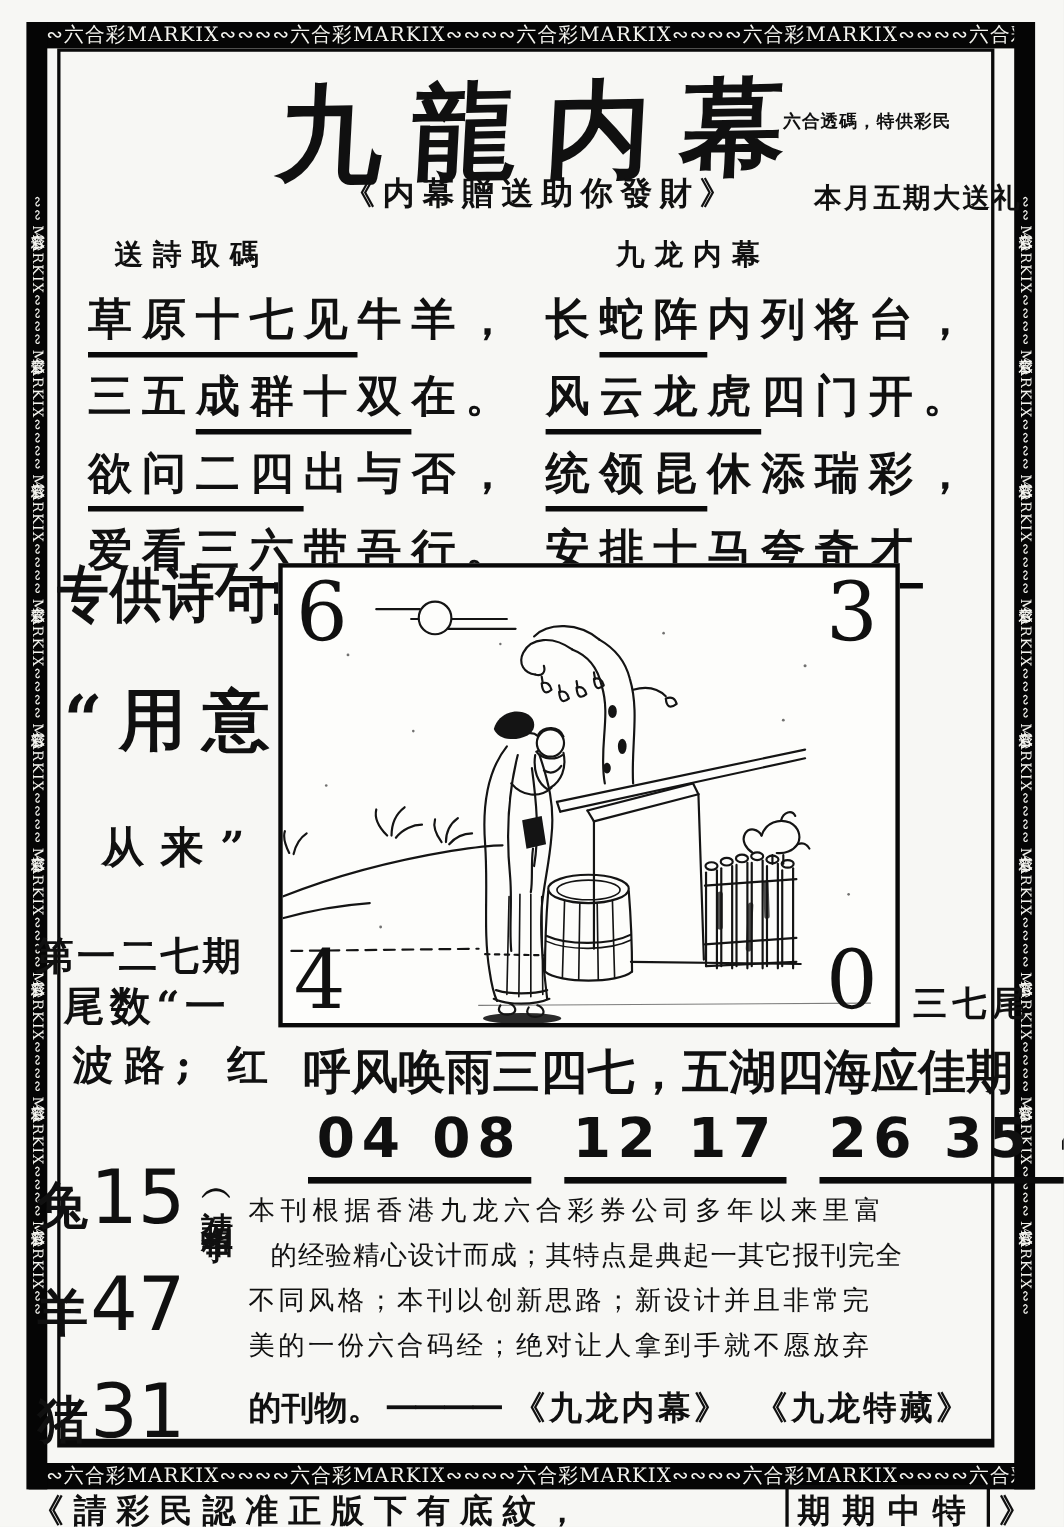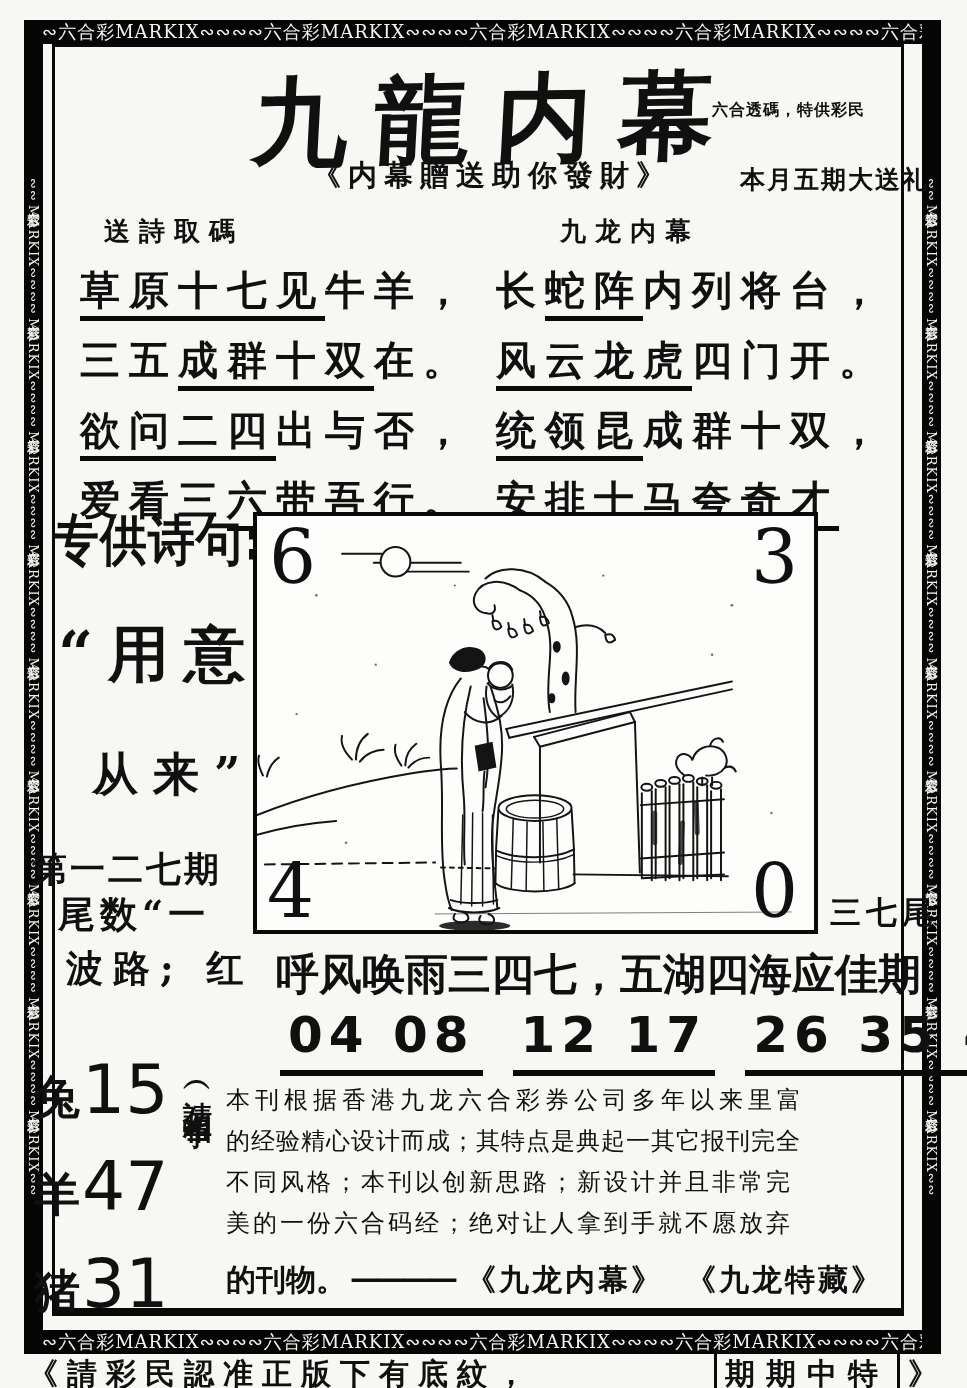--- a/index.html
+++ b/index.html
@@ -26,30 +26,30 @@
   .subtitle{position:absolute;left:312px;top:156px;font-size:29px;font-weight:700;letter-spacing:7px;white-space:nowrap;}
   .tagline-bottom{position:absolute;left:740px;top:163px;font-size:25px;font-weight:700;letter-spacing:2px;white-space:nowrap;}
 
   
   .poem{position:absolute;top:214px;}
   .poem-left{left:80px;}
   .poem-right{left:496px;}
   .poem-heading{font-size:26px;font-weight:700;letter-spacing:9px;white-space:nowrap;}
   .poem-left .poem-heading{margin-left:24px;}
   .poem-right .poem-heading{margin-left:64px;}
-  .poem-lines{margin-top:14px;}
+  .poem-lines{margin-top:14px;font-family:Liberation Mono, monospace;}
   .poem-line{font-size:40px;font-weight:700;letter-spacing:9px;height:70px;white-space:nowrap;}
   .poem-line .u{border-bottom:5px solid #0a0a0a;padding-bottom:3px;}
 
   
   .zhuan-heading{position:absolute;left:52px;top:505px;font-size:46px;font-weight:900;
                  font-family:"DejaVu Sans","Liberation Sans",sans-serif;letter-spacing:1px;
                  transform:scale(1.02,1.18);transform-origin:left top;white-space:nowrap;}
   .quote1{position:absolute;left:58px;top:614px;font-size:61px;font-weight:700;letter-spacing:15px;white-space:nowrap;}
-  .quote2{position:absolute;left:92px;top:744px;font-size:46px;font-weight:700;letter-spacing:15px;white-space:nowrap;}
+  .quote2{position:absolute;left:92px;top:744px;font-size:39px;font-weight:700;letter-spacing:15px;white-space:nowrap;}
   .issue-line{position:absolute;left:32px;top:846px;font-size:35px;font-weight:700;letter-spacing:3px;white-space:nowrap;}
   .tail-line{position:absolute;left:58px;top:890px;font-size:37px;font-weight:700;letter-spacing:5px;white-space:nowrap;}
   .wave-line{position:absolute;left:66px;top:944px;font-size:37px;font-weight:700;letter-spacing:10px;white-space:nowrap;}
 
   
   .picture-box{position:absolute;left:253px;top:512px;width:565px;height:422px;border:4px solid #090909;
                box-sizing:border-box;background:#fdfdfb;}
   .picture-box svg{position:absolute;left:0;top:0;width:100%;height:100%;}
   .corner-num{position:absolute;font-size:74px;font-family:"DejaVu Serif","Liberation Serif",serif;line-height:1;}
   .cn-tl{left:12px;top:4px;}
@@ -71,21 +71,21 @@
   .z-num{font-size:68px;font-weight:500;font-family:"DejaVu Sans","Liberation Sans",sans-serif;margin-left:2px;}
 
   
   .note-vertical{position:absolute;left:178px;top:1072px;height:250px;writing-mode:vertical-rl;
                  font-size:29px;font-weight:700;letter-spacing:6px;white-space:nowrap;}
 
   
   .paragraph{position:absolute;left:226px;top:1080px;width:708px;font-size:24px;font-weight:400;line-height:41px;}
   .para-line{white-space:nowrap;}
   .para-line:nth-of-type(1){letter-spacing:5px;}
-  .para-line:nth-of-type(2){letter-spacing:1px;}
+  .para-line:nth-of-type(2){letter-spacing:1px;margin-left:20px;}
   .para-line:nth-of-type(3){letter-spacing:3px;}
   .para-line:nth-of-type(4){letter-spacing:3px;}
   .closing-line{position:absolute;left:226px;top:1260px;font-size:30px;font-weight:600;white-space:nowrap;
                 display:flex;align-items:flex-end;}
   .closing-dash{letter-spacing:-4px;font-weight:700;margin:0 12px 6px 4px;}
   .closing-titles span{letter-spacing:3px;margin-right:22px;}
 
   
   .footer-caption{position:absolute;left:28px;top:1350px;width:910px;display:flex;align-items:center;
                   font-size:30px;font-weight:700;letter-spacing:9px;white-space:nowrap;}
@@ -115,21 +115,21 @@
         <div class="poem-line"><span>三五</span><span class="u">成群十双</span><span>在。</span></div>
         <div class="poem-line"><span class="u">欲问二四</span><span>出与否，</span></div>
         <div class="poem-line"><span>爱看三</span><span class="u">六带吾行</span><span>。</span></div>
       </div>
   </div>
   <div class="poem poem-right">
     <div class="poem-heading">九龙内幕</div>
     <div class="poem-lines">
         <div class="poem-line"><span>长</span><span class="u">蛇阵</span><span>内列将台，</span></div>
         <div class="poem-line"><span class="u">风云龙虎</span><span>四门开。</span></div>
-        <div class="poem-line"><span class="u">统领昆</span><span>成群十双，</span></div>
+        <div class="poem-line"><span class="u">统领昆</span><span>休添瑞彩，</span></div>
         <div class="poem-line"><span>安排士马夸</span><span class="u">奇才</span></div>
       </div>
   </div>
 
   <div class="zhuan-heading">专供诗句:</div>
   <div class="quote1">“用意</div>
   <div class="quote2">从来”</div>
   <div class="issue-line">第一二七期</div>
   <div class="tail-line">尾数“一</div>
   <div class="wave-line">波路; 红</div>

